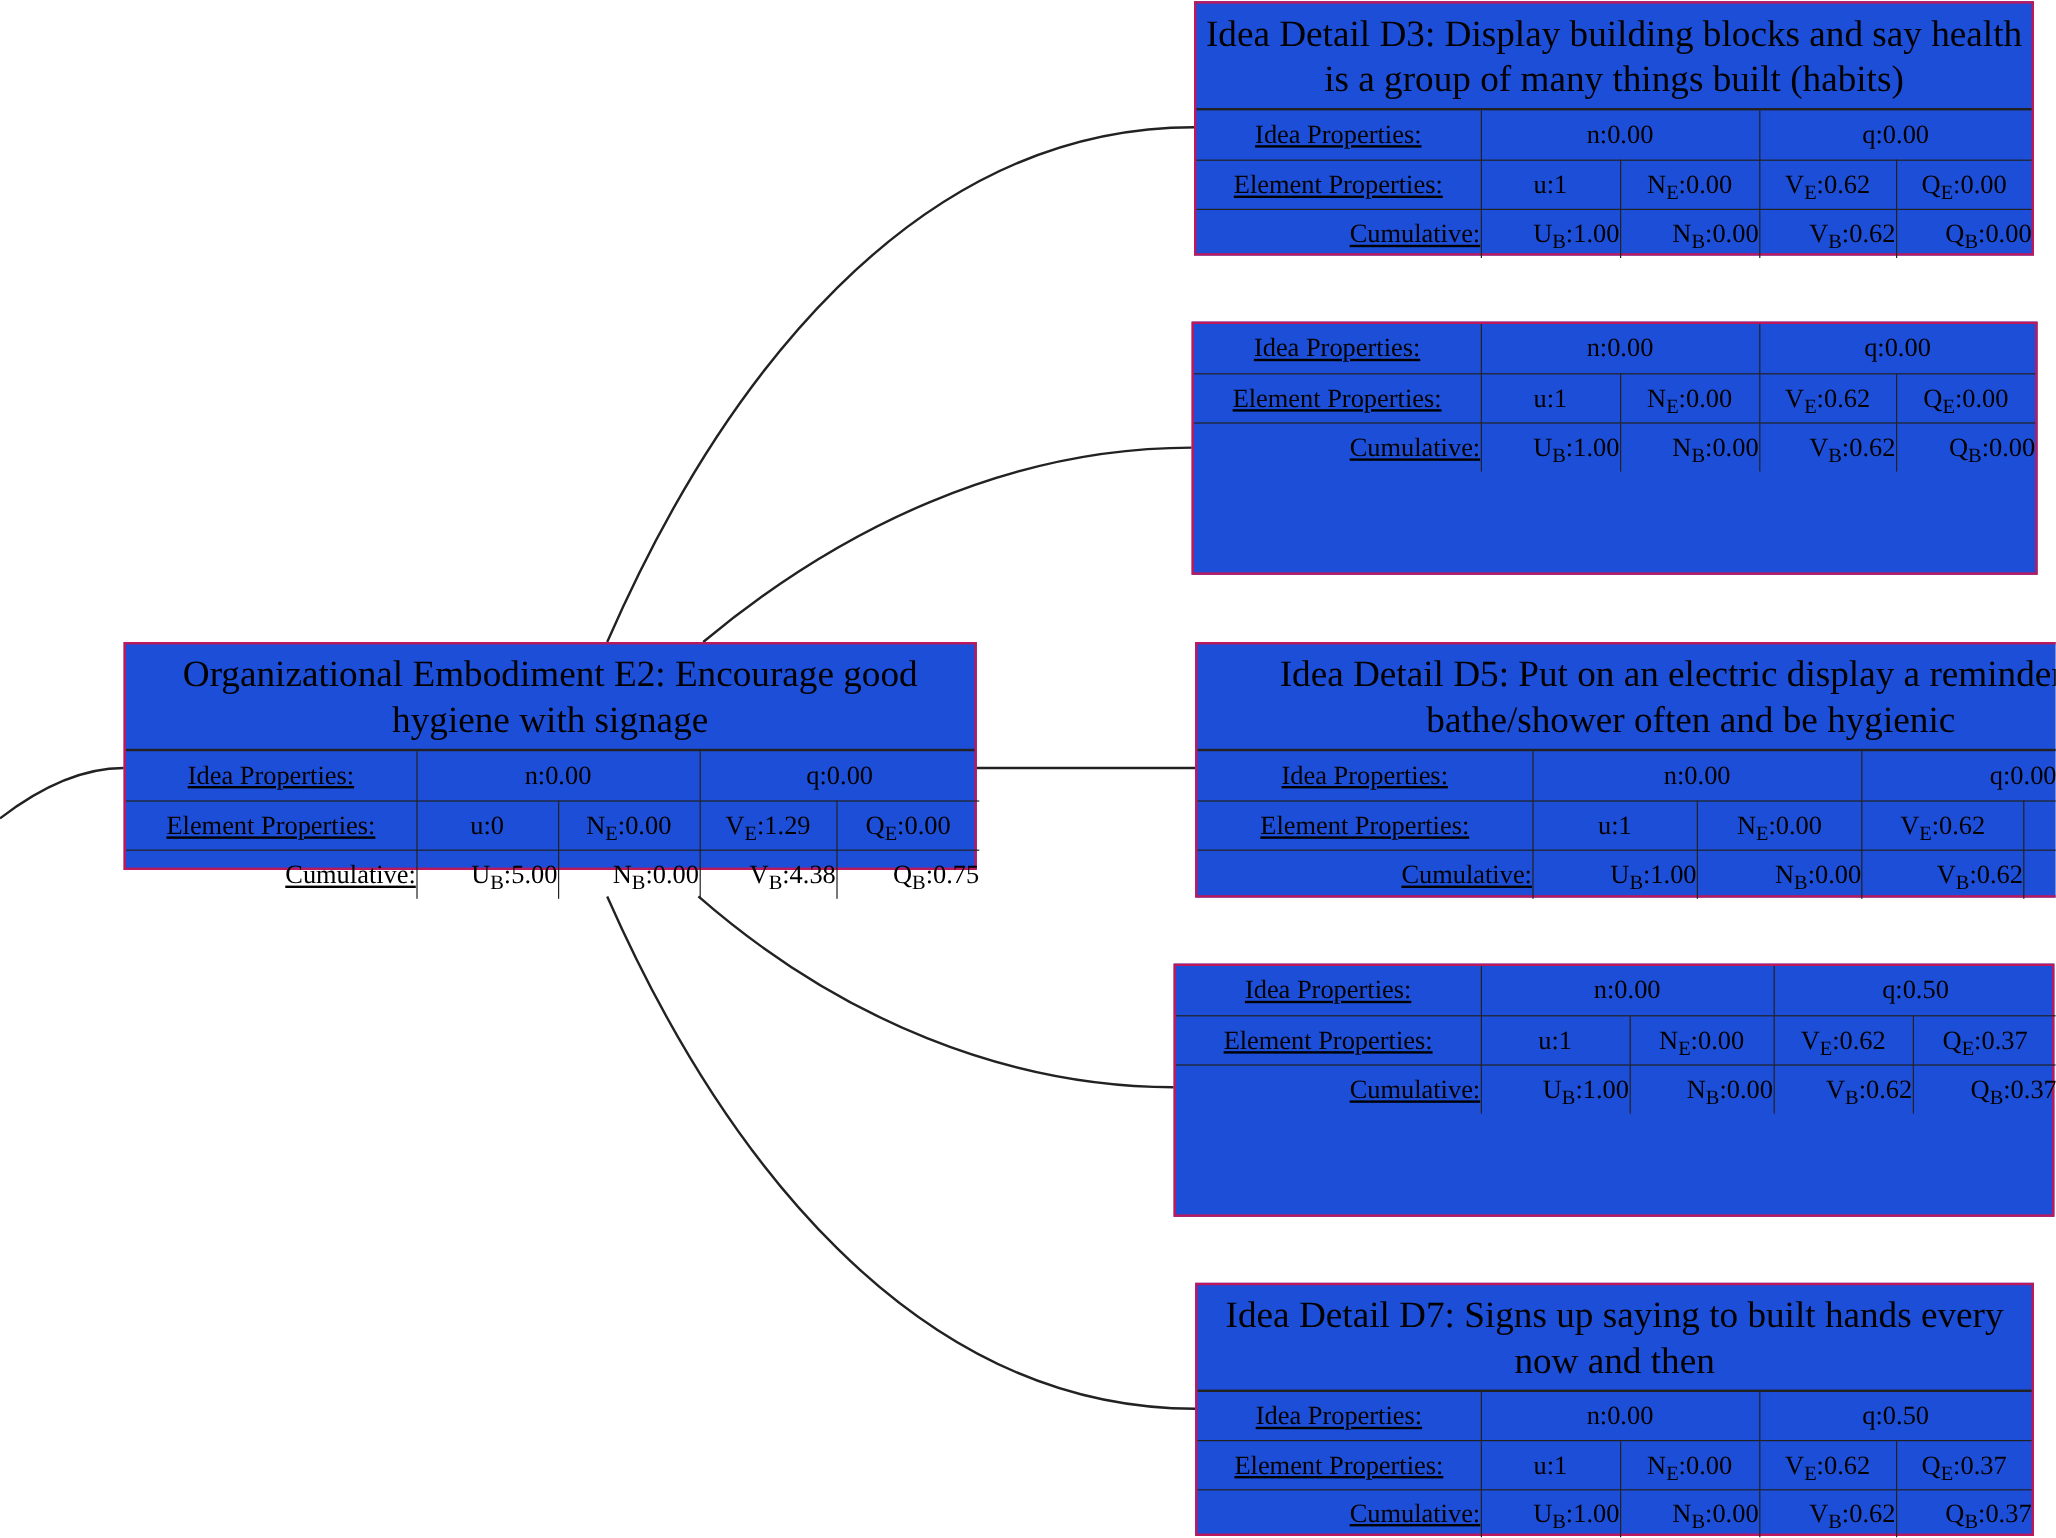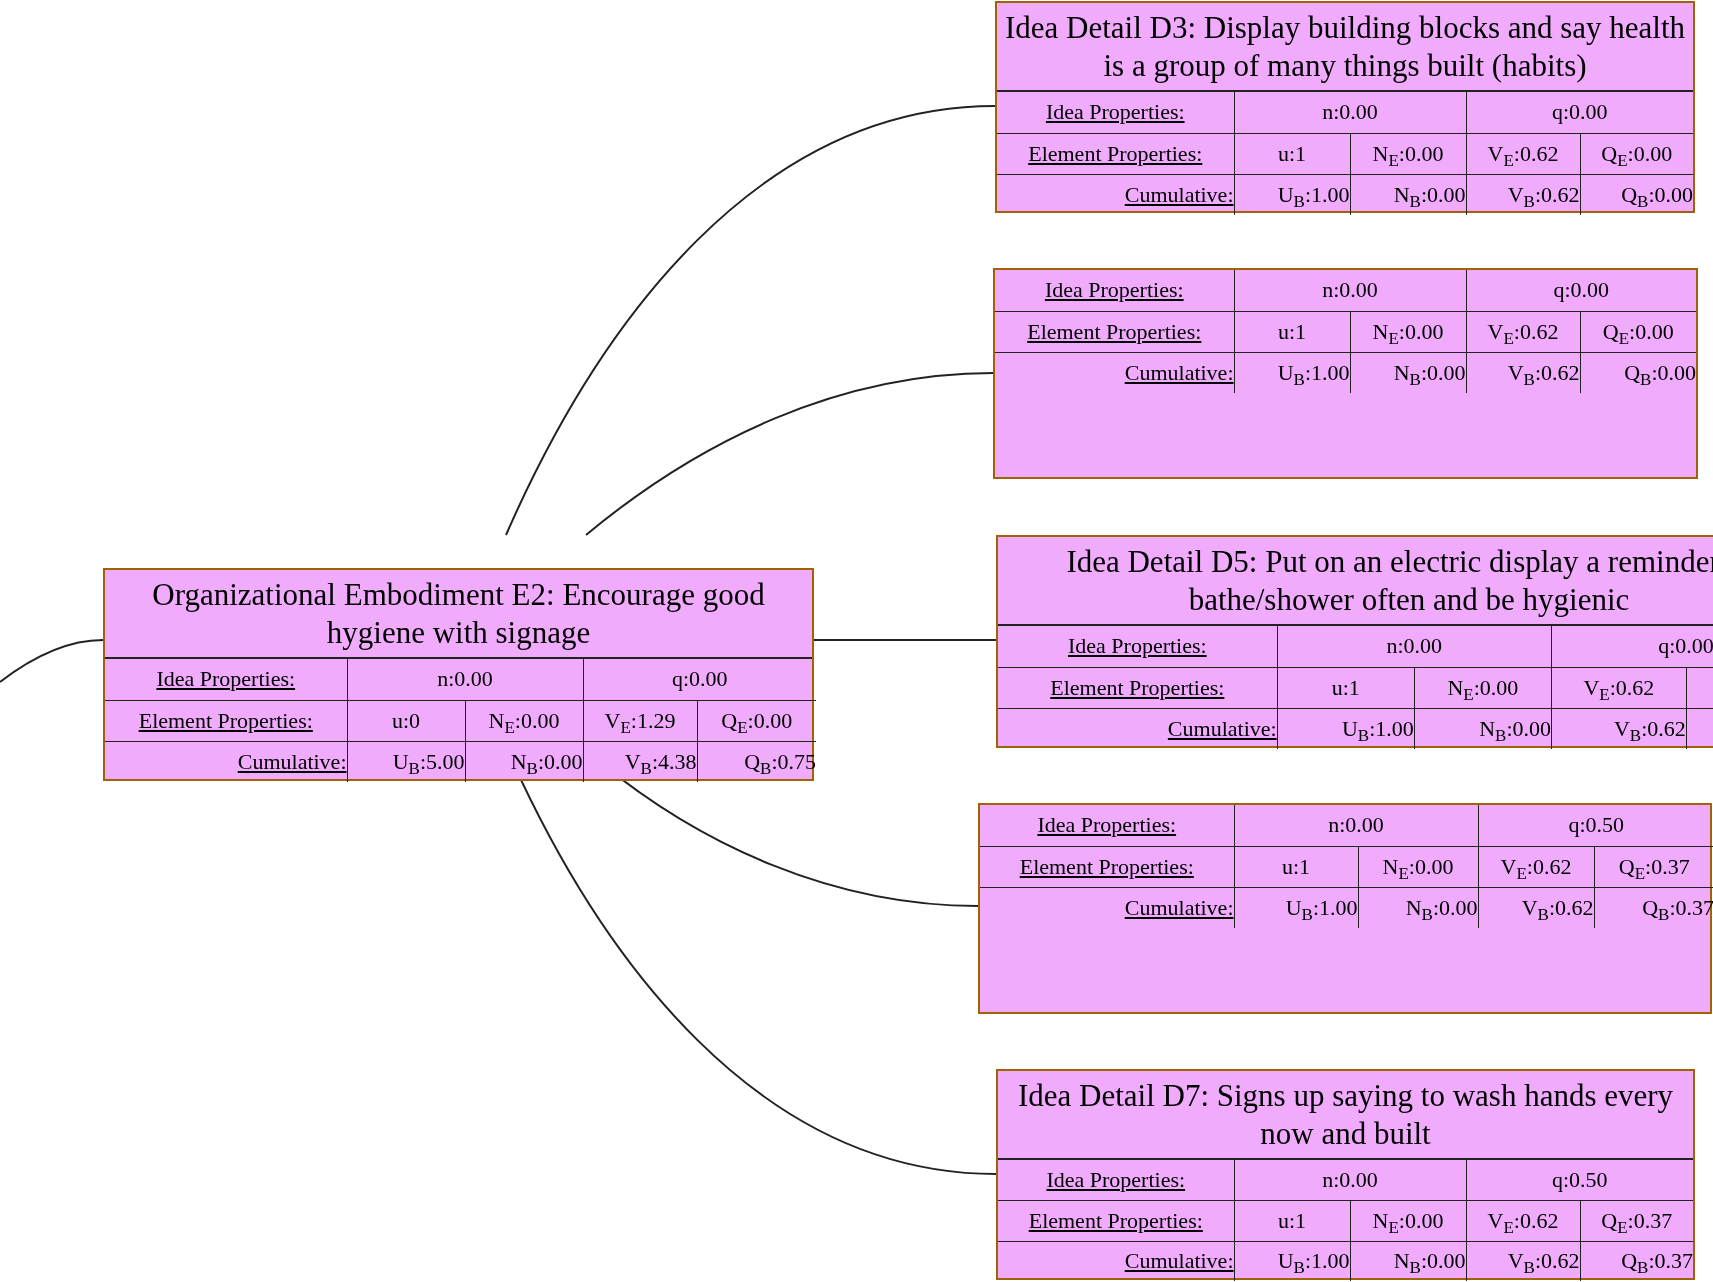--- a/index.html
+++ b/index.html
@@ -1,19 +1,19 @@
 <!DOCTYPE html>
 <html><head>
 <meta charset="utf-8">
 <style>
   html, body { margin:0; padding:0; background:#ffffff; }
   body { width:1713px; height:1282px; position:relative; overflow:hidden;
          font-family:"Liberation Serif", "DejaVu Serif", serif; color:#000; }
   svg.connectors { position:absolute; left:0; top:0; width:1713px; height:1282px; pointer-events:none; }
-  .node { position:absolute; box-sizing:border-box; border:2px solid #a16207; background:#f0abfc; }
+  .node { position:absolute; box-sizing:border-box; border:2px solid #be185d; background:#1d4ed8; }
   .node .title { box-sizing:border-box; border-bottom:2px solid #222; display:flex; align-items:center;
                  justify-content:center; text-align:center; font-size:31px; line-height:38px; padding:0 4px; }
   .node table { border-collapse:collapse; width:100%; table-layout:fixed; }
   .node td { border:1.5px solid #222; text-align:center; font-size:22px; padding:0; white-space:nowrap; }
   .node tr:first-child td { border-top:none; }
   .node tr:last-child td { border-bottom:none;text-align:right; }
   .node td:first-child { border-left:none;text-decoration:underline; }
   .node td:last-child { border-right:none; }
   .node sub { font-size:17px; vertical-align:-5px; line-height:0; }
 </style>
@@ -24,21 +24,21 @@
   <g fill="none" stroke="#222" stroke-width="2">
     <path d="M0,682 C35,655 70,640 103,640"></path>
     <path d="M506,535 C600,320 760,106 995,106"></path>
     <path d="M586,535 C700,440 840,373 993,373"></path>
     <path d="M813,640 L996,640"></path>
     <path d="M582,747 C700,850 840,906 978,906"></path>
     <path d="M506,747 C600,960 760,1174 996,1174"></path>
   </g>
 </svg>
 
-<div class="node" style="left:103px; top:535px; width:711px; height:213px;margin-top:33px;">
+<div class="node" style="left:103px; top:535px; width:711px; height:190px;">
   <div class="title" style="height:89px;">Organizational Embodiment E2: Encourage good hygiene with signage</div>
   <table>
     <colgroup>
         <col style="width:242px">
         <col style="width:118px">
         <col style="width:118px">
         <col style="width:114px">
         <col style="width:119px">
       </colgroup>
     <tbody>
@@ -193,21 +193,21 @@
       <td><span>U</span><sub>B</sub><span>:1.00</span></td>
       <td><span>N</span><sub>B</sub><span>:0.00</span></td>
       <td><span>V</span><sub>B</sub><span>:0.62</span></td>
       <td><span>Q</span><sub>B</sub><span>:0.37</span></td>
     </tr>
   </tbody>
     </table>
 </div>
 
 <div class="node" style="left:996px; top:1069px; width:699px; height:211px;">
-  <div class="title" style="height:89px;">Idea Detail D7: Signs up saying to wash hands every now and built</div>
+  <div class="title" style="height:89px;">Idea Detail D7: Signs up saying to built hands every now and then</div>
   <table>
     <colgroup>
         <col style="width:236px">
         <col style="width:116px">
         <col style="width:116px">
         <col style="width:114px">
         <col style="width:113px">
       </colgroup>
     <tbody>
         <tr style="height:40px">

